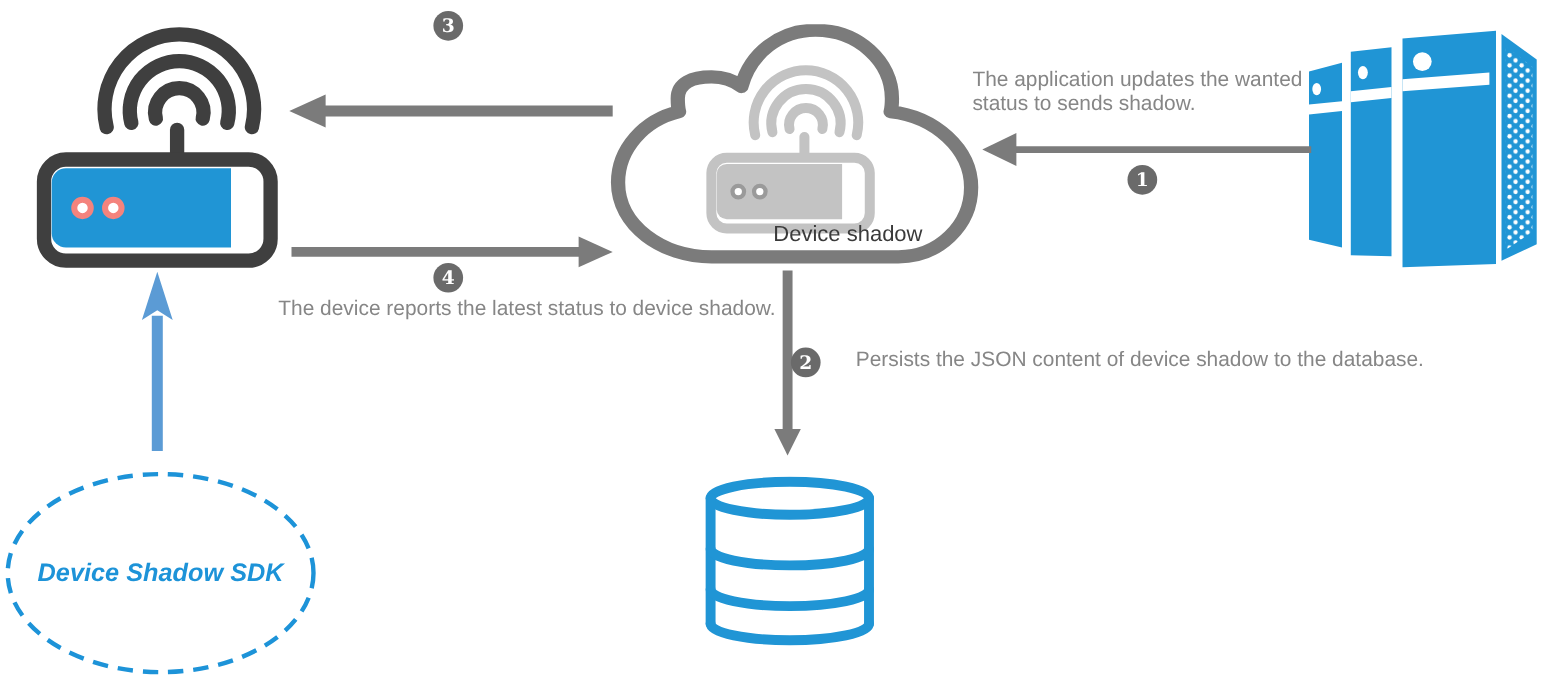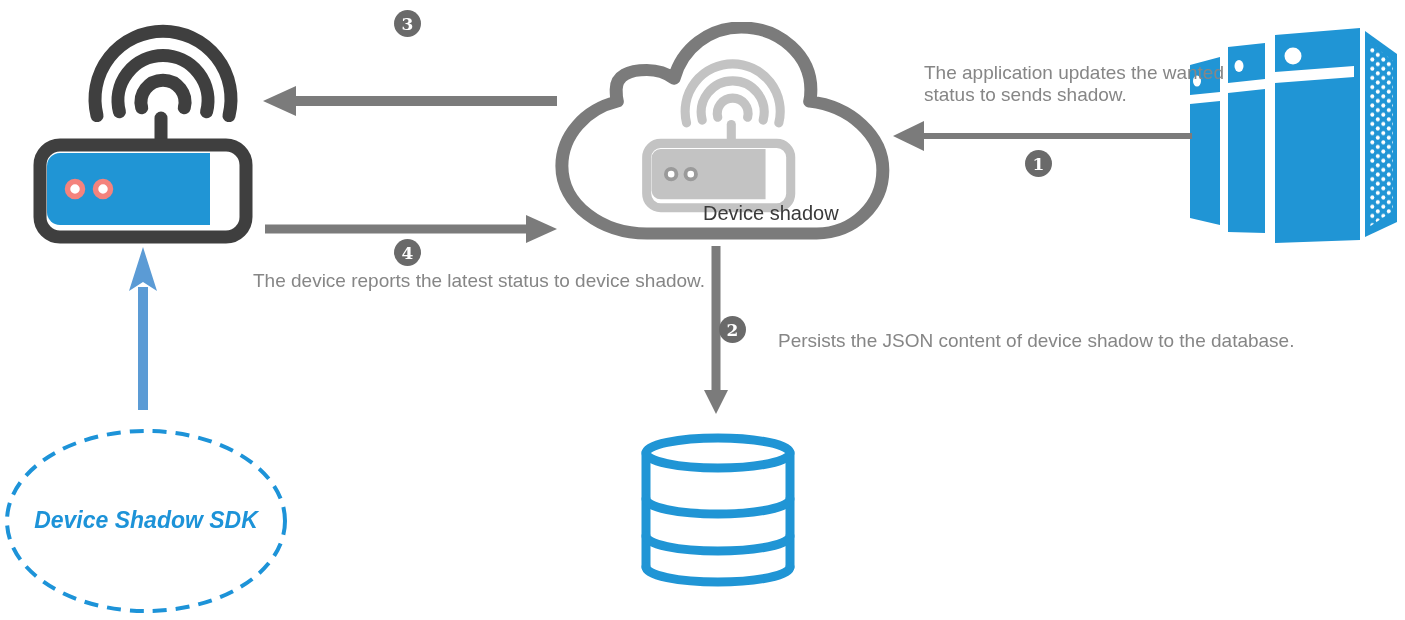--- a/index.html
+++ b/index.html
@@ -132,25 +132,25 @@
       <line x1="143" y1="410" x2="143" y2="287" style="stroke-width:10"></line>
       <path d="M143,247 L129,291 L143,282 L157,291 Z" style="stroke:none"></path>
     </g>
   </svg>
 
   <div class="step-num" style="left:1025px;top:150px;">1</div>
   <div class="step-num" style="left:719px;top:316px;">2</div>
   <div class="step-num" style="left:394px;top:10px;">3</div>
   <div class="step-num" style="left:394px;top:239px;">4</div>
 
-  <div class="note" style="left:924px;top:62px;">
+  <div class="note" style="left:884px;top:62px;">
     <span>The application updates the wanted</span>
     <span>status to sends shadow.</span>
   </div>
-  <div class="note" style="left:778px;top:330px;text-align:center;">
+  <div class="note" style="left:778px;top:317px;text-align:center;">
     <span>Persists the JSON content of device shadow to the database.</span>
   </div>
   <div class="note" style="left:264px;top:45px;">
   </div>
   <div class="note" style="left:243px;top:270px;margin-left:10px;">
     <span>The device reports the latest status to device shadow.</span>
   </div>
 
 </div>
 

